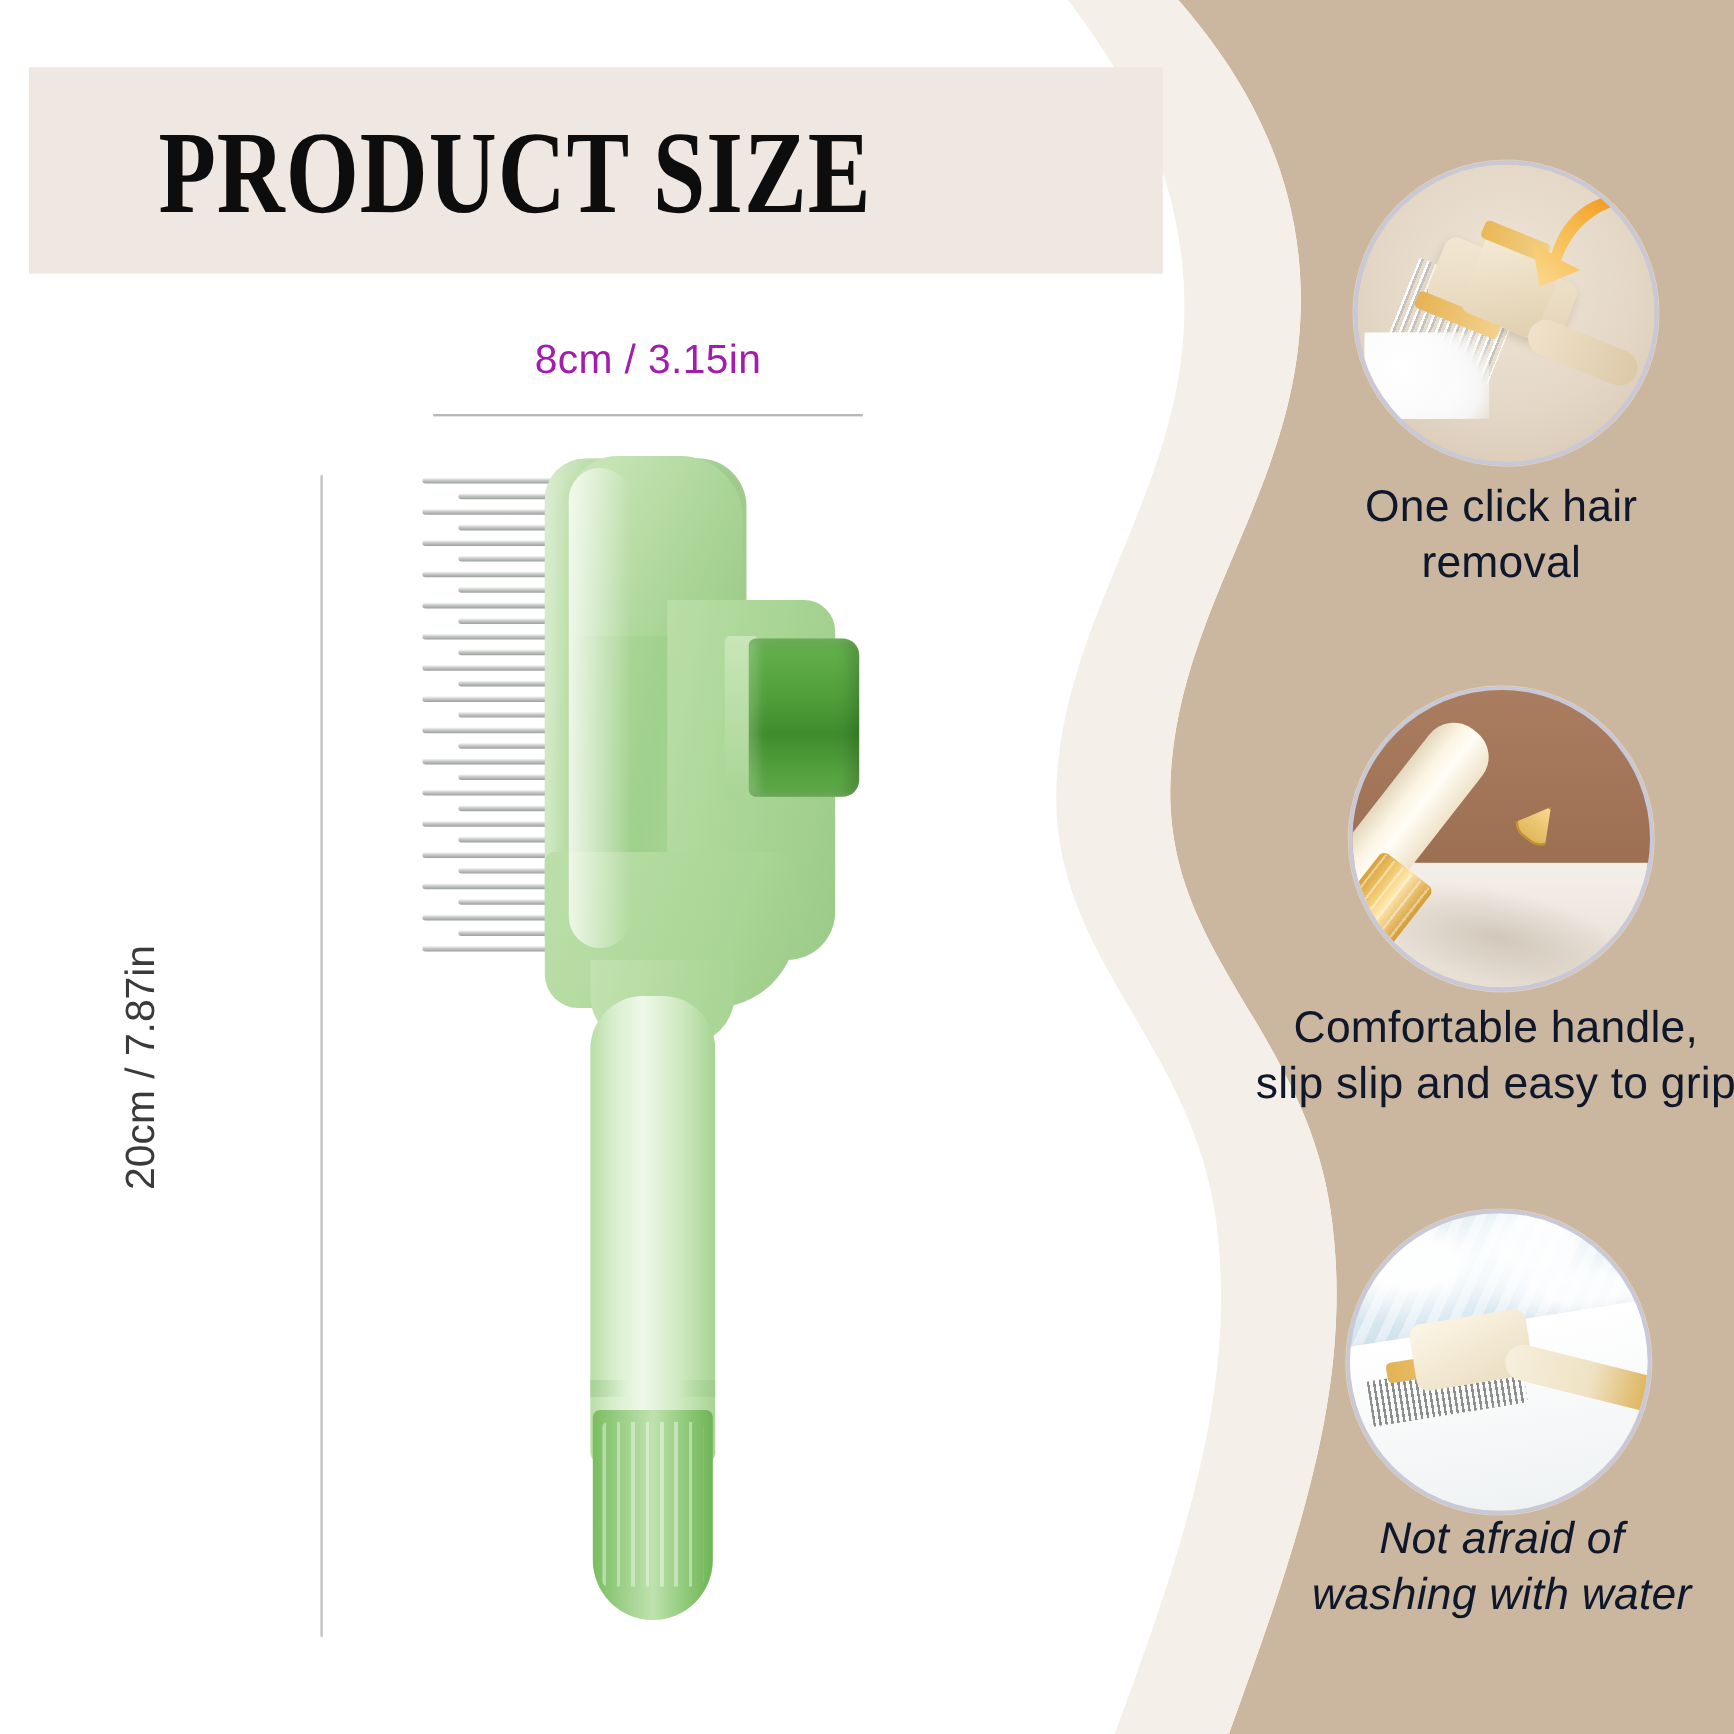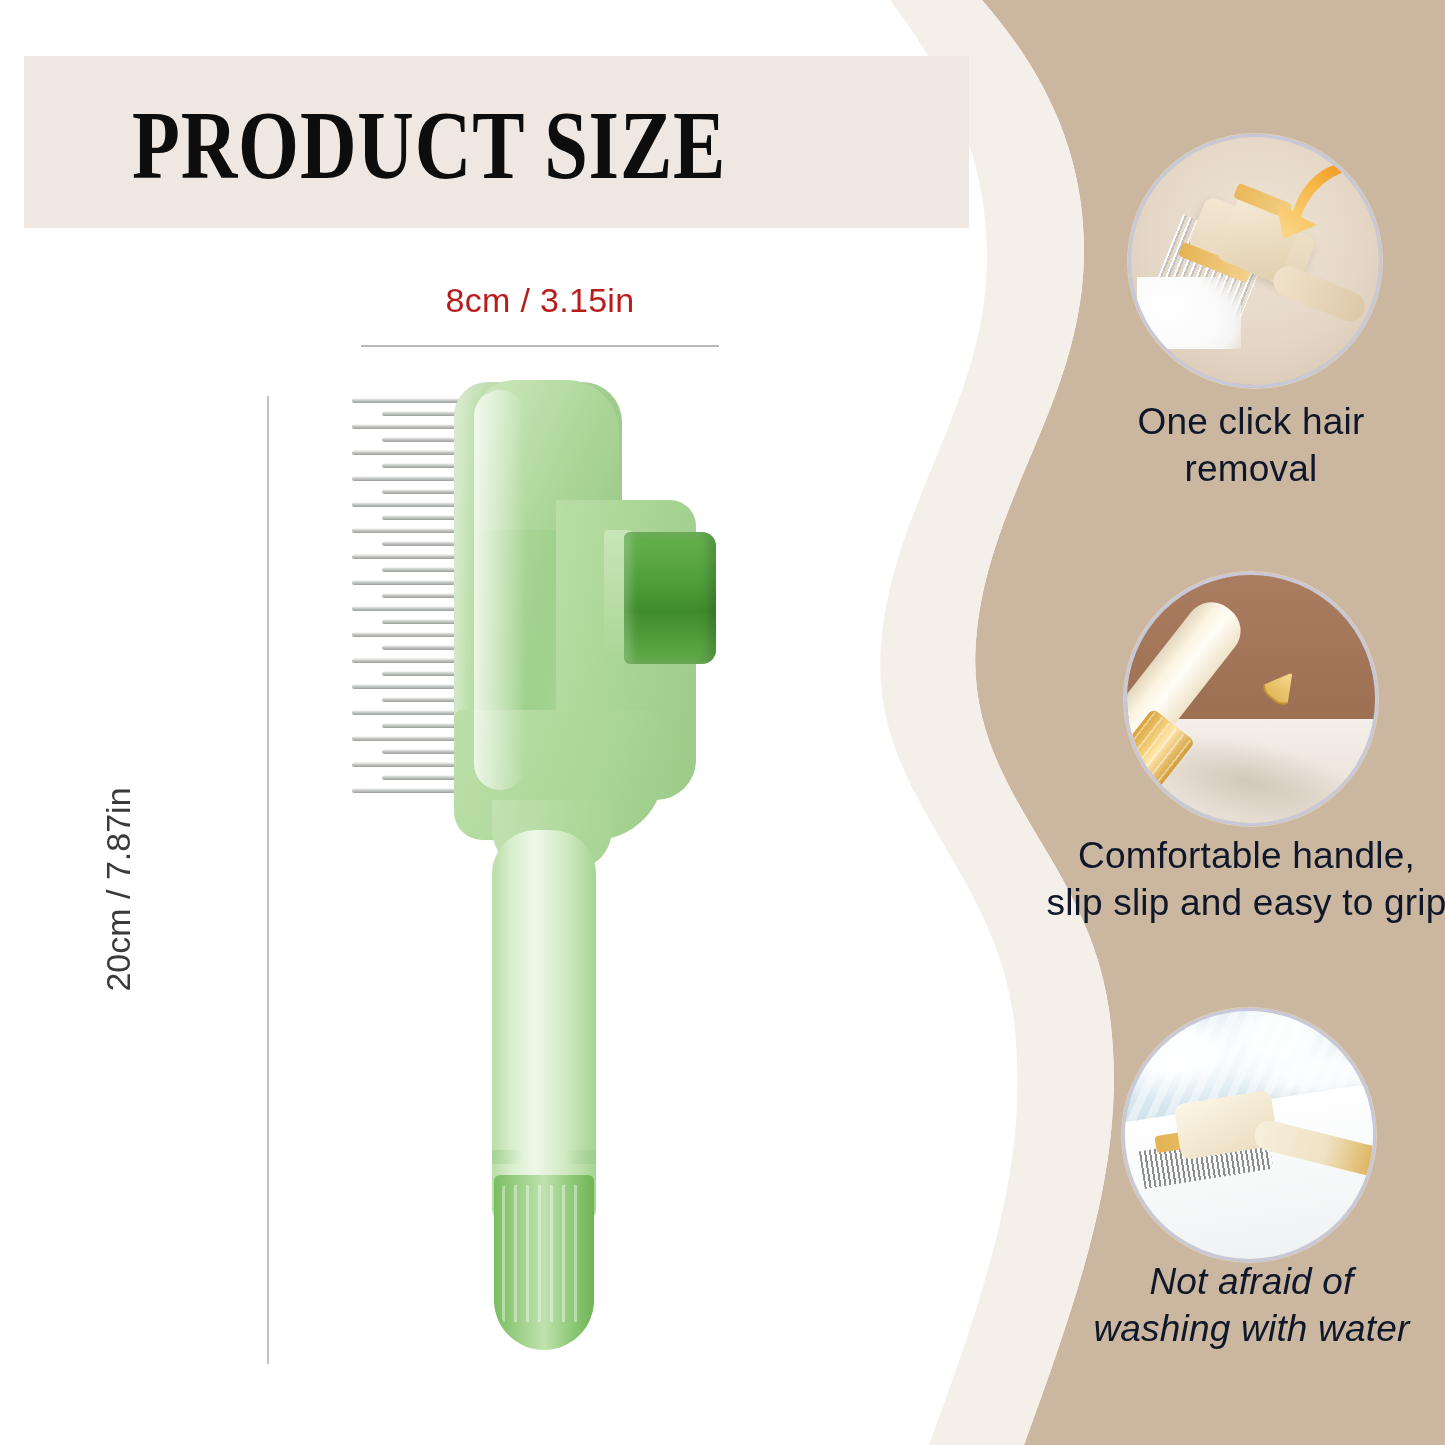--- a/index.html
+++ b/index.html
@@ -29,21 +29,21 @@
     transform:scaleX(0.80);
     transform-origin:left top;
     line-height:1.0;
     white-space:nowrap;
   }
 
   
   .dim-top-label{
     position:absolute;left:337px;top:281px;width:358px;
     text-align:center;
-    font-size:34px;color:#b91c1c;
+    font-size:34px;color:#a21caf;
     letter-spacing:.3px;
   }
   .dim-top-rule{
     position:absolute;left:337px;top:345px;width:358px;height:2px;
     background:#b9b9b9;
   }
   .dim-left-rule{
     position:absolute;left:243px;top:396px;width:2px;height:968px;
     background:#c3c3c3;
   }

